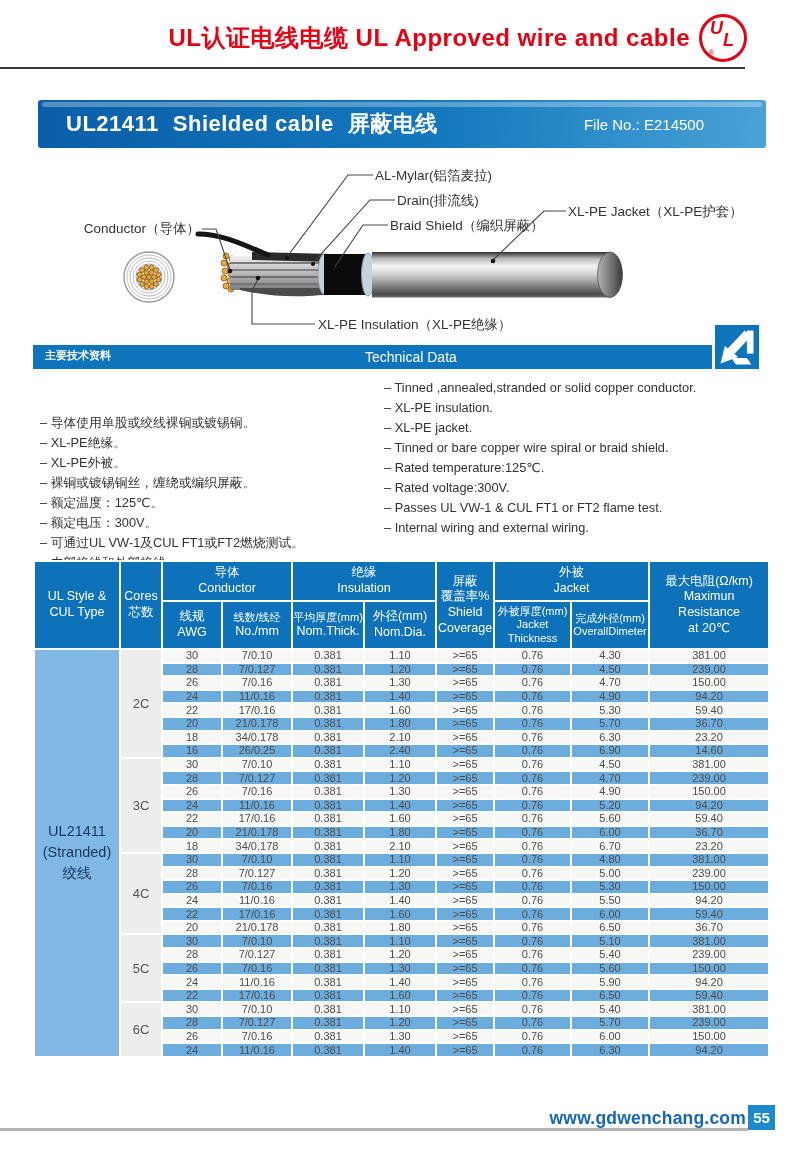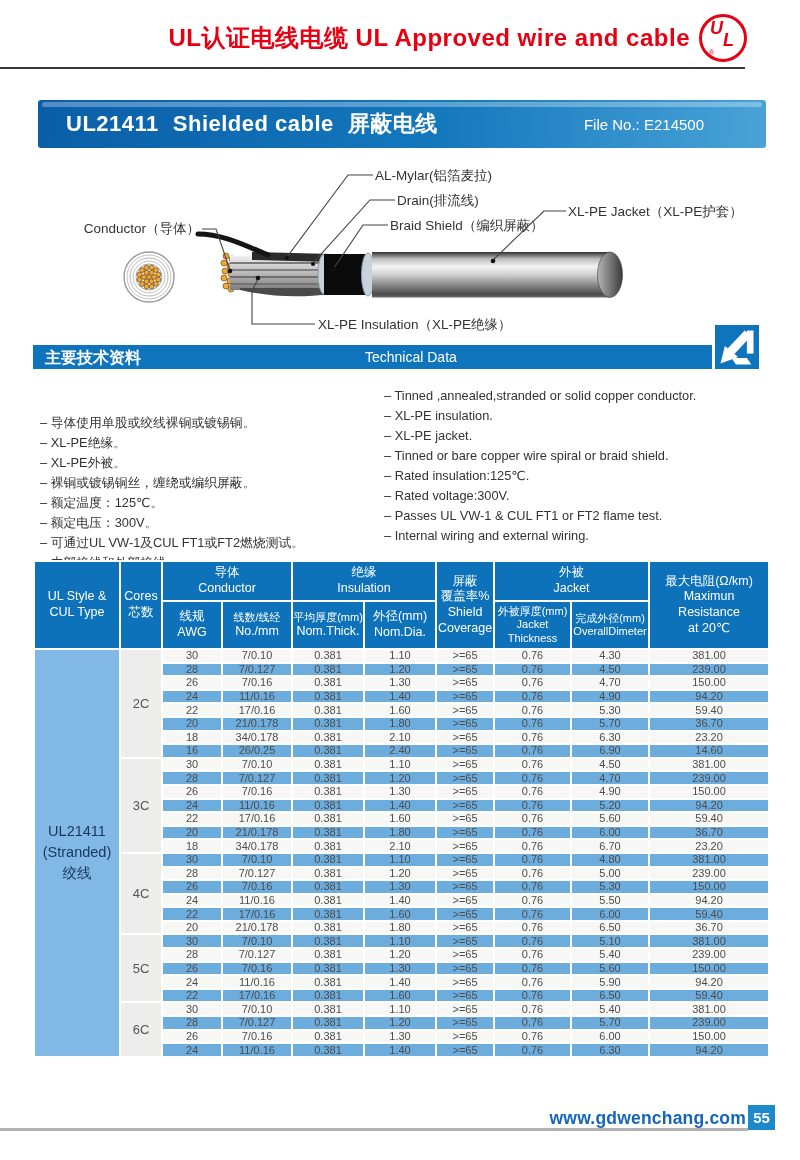--- a/index.html
+++ b/index.html
@@ -26,28 +26,28 @@
   .product-title{margin-left:28px;font-size:22px;font-weight:bold;letter-spacing:.5px;white-space:nowrap;}
   .product-title .gap{display:inline-block;width:14px;}
   .file-no{margin-left:auto;margin-right:62px;font-size:15px;}
 
   
   .diagram{position:absolute;top:150px;left:0;width:800px;height:195px;}
   .diagram text{fill:#333;font-size:13.5px;font-family:"Liberation Sans","DejaVu Sans",sans-serif;}
 
   
   .tech-bar{position:absolute;top:345px;left:33px;width:707px;height:24px;background:#0e74bc;color:#fff;}
-  .tech-bar .zh{position:absolute;left:12px;top:3px;font-size:16px;font-weight:bold;}
+  .tech-bar .zh{position:absolute;left:12px;top:3px;font-size:11px;font-weight:bold;}
   .tech-bar .en{position:absolute;left:332px;top:4px;font-size:14px;}
   .corner-logo{position:absolute;top:322px;left:712px;width:44px;height:44px;background:#0e74bc;
                border:3px solid #fff;}
   .tech-list{position:absolute;top:382px;margin:0;padding:0;list-style:none;font-size:12.8px;color:#333;}
   .tech-list li{margin-bottom:7.2px;line-height:1.0;white-space:nowrap;}
   .tech-zh{left:40px;width:330px;margin-top:35px;}
-  .tech-en{left:384px;width:384px;margin-top:8px;}
+  .tech-en{left:384px;width:384px;}
 
   
   .spec-table{position:absolute;top:560px;left:33px;width:735px;border-collapse:collapse;table-layout:fixed;}
   .spec-table th,.spec-table td{border:2px solid #fff;text-align:center;vertical-align:middle;padding:0;}
   .spec-table th{background:#0d72b9;color:#fff;font-weight:normal;font-size:12.5px;line-height:1.25;}
   .spec-table .th-small{font-size:11px;line-height:1.2;}
   .spec-table thead tr:nth-child(1) th{height:38px;}
   .spec-table thead tr:nth-child(2) th{height:46px;}
   .spec-table td{height:11.6px;font-size:11px;line-height:1;color:#4d4d4d;}
   .row-light td{background:#f7f7f5;}
@@ -225,21 +225,21 @@
       <li>– 额定温度：125℃。</li>
       <li>– 额定电压：300V。</li>
       <li>– 可通过UL VW-1及CUL FT1或FT2燃烧测试。</li>
       <li>– 内部接线和外部接线。</li>
     </ul>
   <ul class="tech-list tech-en" id="list-en">
       <li>– Tinned ,annealed,stranded or solid copper conductor.</li>
       <li>– XL-PE insulation.</li>
       <li>– XL-PE jacket.</li>
       <li>– Tinned or bare copper wire spiral or braid shield.</li>
-      <li>– Rated insulation:125℃.</li>
+      <li>– Rated temperature:125℃.</li>
       <li>– Rated voltage:300V.</li>
       <li>– Passes UL VW-1 &amp; CUL FT1 or FT2 flame test.</li>
       <li>– Internal wiring and external wiring.</li>
     </ul>
 
   <table class="spec-table">
     <colgroup>
       <col style="width:86px">
         <col style="width:42px">
         <col style="width:60px">

